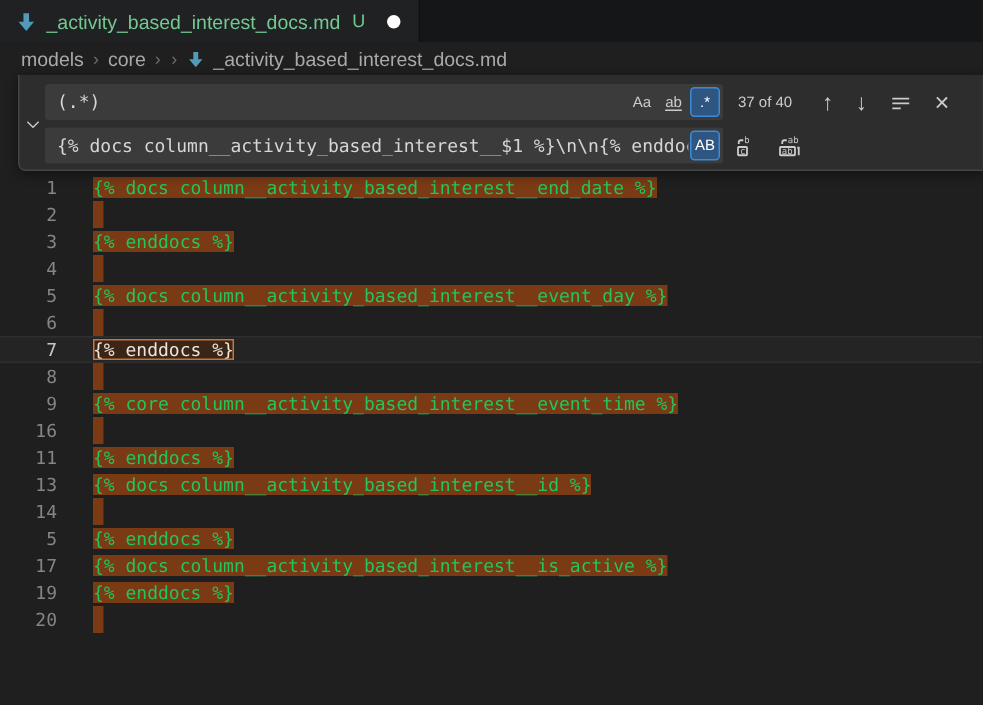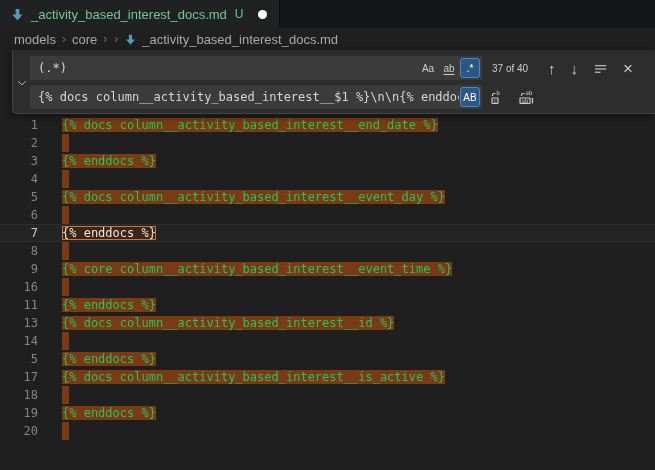--- a/index.html
+++ b/index.html
@@ -158,24 +158,20 @@
     <span class="gutter"><span class="num">5</span></span>
     <span class="content"><span class="match">{% enddocs %}</span></span>
   </div>
 
 
   <div class="line">
     <span class="gutter"><span class="num">17</span></span>
     <span class="content"><span class="match">{% docs column__activity_based_interest__is_active %}</span></span>
   </div>
 
-  <div class="line">
-    <span class="gutter"><span class="num">18</span></span>
-    <span class="content"><span class="stub"></span></span>
-  </div>
 
   <div class="line">
     <span class="gutter"><span class="num">19</span></span>
     <span class="content"><span class="match">{% enddocs %}</span></span>
   </div>
 
   <div class="line">
     <span class="gutter"><span class="num">20</span></span>
     <span class="content"><span class="stub"></span></span>
   </div>

